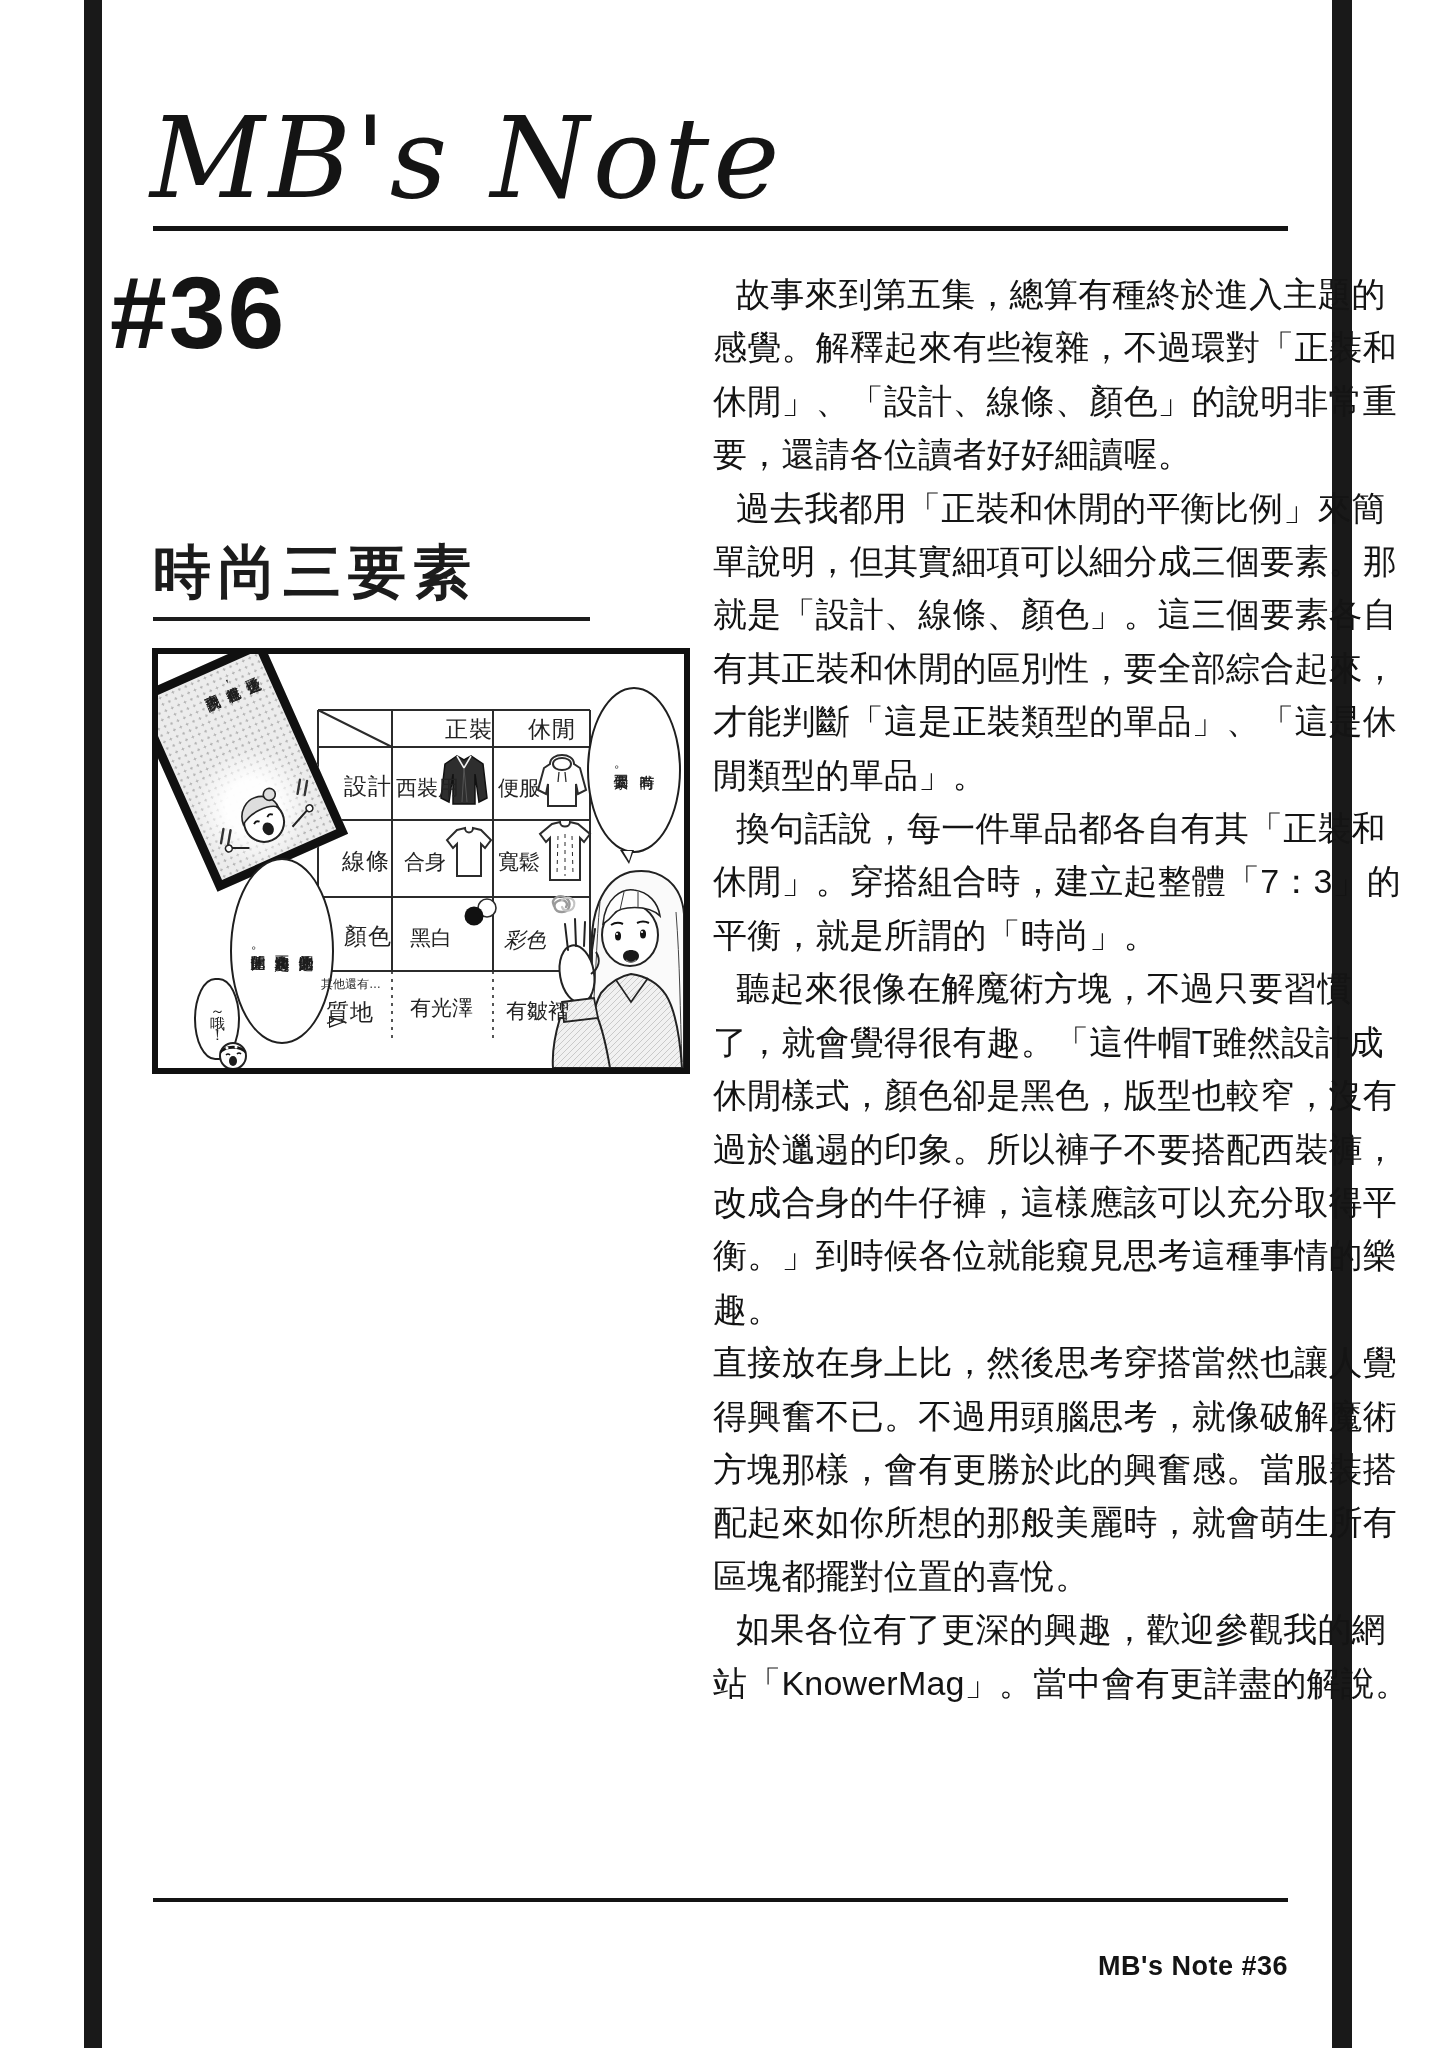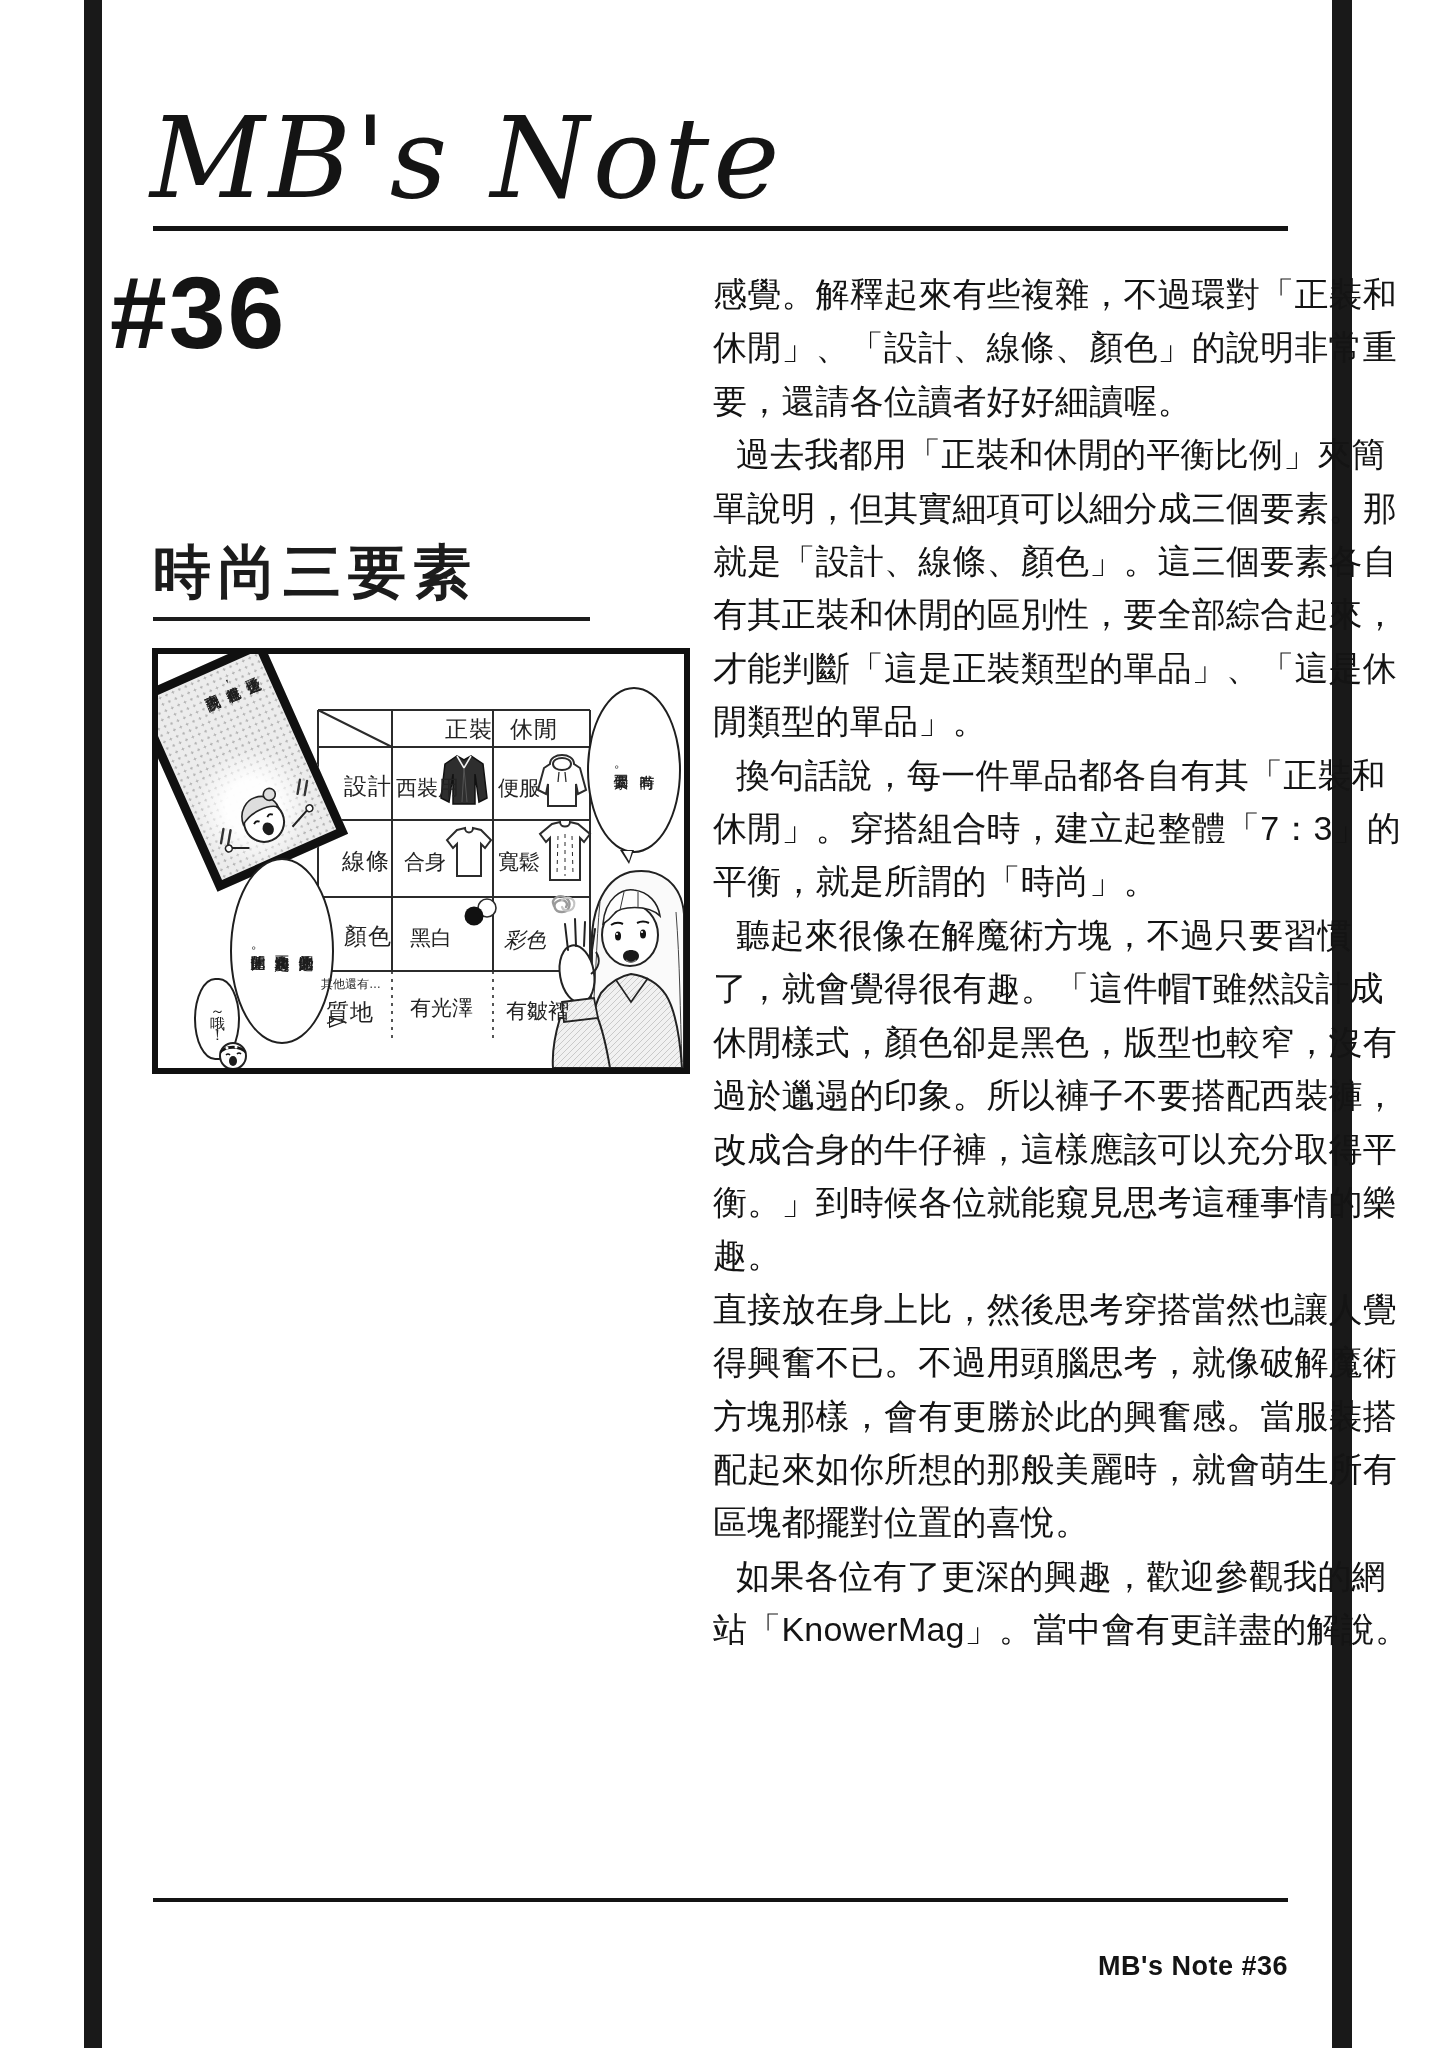--- a/index.html
+++ b/index.html
@@ -207,41 +207,42 @@
       <ellipse cx="23" cy="21" rx="4" ry="5" fill="#1c1c1c"></ellipse>
     </svg>
 
     <div class="bubble bubble-three">
       <div class="v">時尚有
 三個要素。</div>
     </div>
     <div class="tail tail-three"></div>
 
     <span class="cell-label c" style="left:234px;top:60px;width:101px;">正裝</span>
-    <span class="cell-label c" style="left:317px;top:60px;width:83px;">休閒</span>
+    <span class="cell-label c" style="left:335px;top:60px;width:83px;">休閒</span>
 
     <span class="cell-label c" style="left:160px;top:117px;width:74px;">設計</span>
     <span class="cell-value" style="left:238px;top:120px;">西裝用</span>
     <span class="cell-value" style="left:340px;top:120px;">便服</span>
 
     <span class="cell-label c" style="left:164px;top:192px;width:68px;">線條</span>
     <span class="cell-value" style="left:246px;top:194px;">合身</span>
     <span class="cell-value" style="left:340px;top:194px;">寬鬆</span>
 
     <span class="cell-label c" style="left:160px;top:267px;width:74px;">顏色</span>
     <span class="cell-value" style="left:252px;top:270px;">黑白</span>
     <span class="cell-value" style="left:346px;top:272px;font-style:italic;">彩色</span>
 
     <span class="tiny-note" style="left:163px;top:322px;">其他還有…</span>
     <span class="cell-label" style="left:168px;top:343px;">質地</span>
     <span class="cell-value" style="left:252px;top:340px;">有光澤</span>
     <span class="cell-value" style="left:348px;top:343px;">有皺褶</span>
   </div>
 
   <div class="body-col">
+    <div class="bl ind">故事來到第五集，總算有種終於進入主題的</div>
     <div class="bl">感覺。解釋起來有些複雜，不過環對「正裝和</div>
     <div class="bl">休閒」、「設計、線條、顏色」的說明非常重</div>
     <div class="bl">要，還請各位讀者好好細讀喔。</div>
     <div class="bl ind">過去我都用「正裝和休閒的平衡比例」來簡</div>
     <div class="bl">單說明，但其實細項可以細分成三個要素。那</div>
     <div class="bl">就是「設計、線條、顏色」。這三個要素各自</div>
     <div class="bl">有其正裝和休閒的區別性，要全部綜合起來，</div>
     <div class="bl">才能判斷「這是正裝類型的單品」、「這是休</div>
     <div class="bl">閒類型的單品」。</div>
     <div class="bl ind">換句話說，每一件單品都各自有其「正裝和</div>

